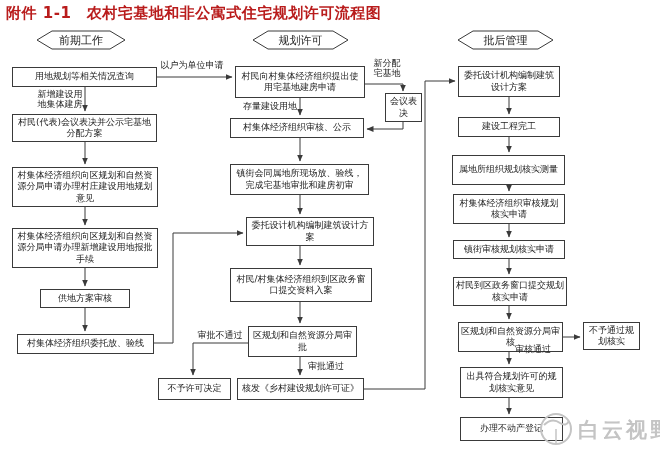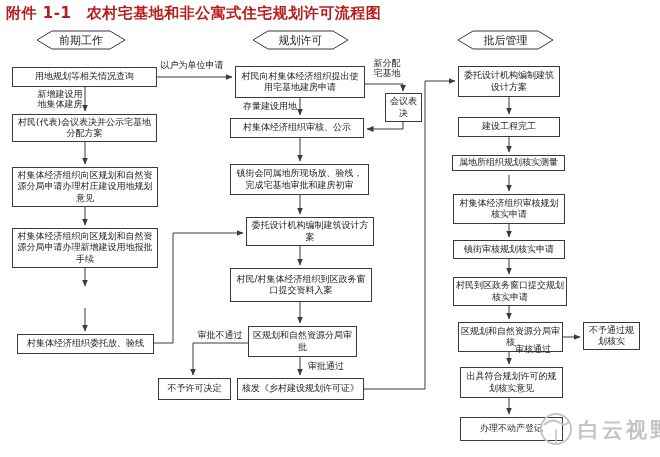--- a/index.html
+++ b/index.html
@@ -93,35 +93,36 @@
   </svg>
 
   <div class="hexlabel" style="left:52px;top:31px;width:58px;height:18px">前期工作</div>
   <div class="hexlabel" style="left:268px;top:31px;width:65px;height:18px">规划许可</div>
   <div class="hexlabel" style="left:473px;top:31px;width:65px;height:18px">批后管理</div>
 
   <div class="node" style="left:12px;top:67px;width:145px;height:20px">用地规划等相关情况查询</div>
   <div class="node" style="left:12px;top:114px;width:145px;height:28px">村民(代表)会议表决并公示宅基地分配方案</div>
   <div class="node" style="left:12px;top:167px;width:146px;height:40px">村集体经济组织向区规划和自然资源分局申请办理村庄建设用地规划意见</div>
   <div class="node" style="left:12px;top:228px;width:146px;height:40px">村集体经济组织向区规划和自然资源分局申请办理新增建设用地报批手续</div>
+  <div class="node" style="left:40px;top:289px;width:90px;height:19px">供地方案审核</div>
   <div class="node" style="left:17px;top:334px;width:137px;height:20px">村集体经济组织委托放、验线</div>
 
   <div class="node" style="left:235px;top:66px;width:130px;height:32px">村民向村集体经济组织提出使用宅基地建房申请</div>
   <div class="node" style="left:385px;top:93px;width:37px;height:29px">会议表决</div>
   <div class="node" style="left:230px;top:118px;width:134px;height:20px">村集体经济组织审核、公示</div>
   <div class="node" style="left:230px;top:164px;width:139px;height:31px">镇街会同属地所现场放、验线，完成宅基地审批和建房初审</div>
   <div class="node" style="left:246px;top:217px;width:128px;height:29px">委托设计机构编制建筑设计方案</div>
   <div class="node" style="left:230px;top:268px;width:142px;height:34px">村民/村集体经济组织到区政务窗口提交资料入案</div>
   <div class="node" style="left:158px;top:378px;width:73px;height:22px">不予许可决定</div>
   <div class="node" style="left:248px;top:326px;width:109px;height:31px">区规划和自然资源分局审批</div>
   <div class="node" style="left:237px;top:378px;width:127px;height:22px">核发《乡村建设规划许可证》</div>
 
   <div class="node" style="left:458px;top:66px;width:102px;height:31px">委托设计机构编制建筑设计方案</div>
   <div class="node" style="left:458px;top:117px;width:102px;height:20px">建设工程完工</div>
-  <div class="node" style="left:452px;top:155px;width:113px;height:16px">属地所组织规划核实测量</div>
+  <div class="node" style="left:452px;top:155px;width:113px;height:30px">属地所组织规划核实测量</div>
   <div class="node" style="left:453px;top:194px;width:112px;height:30px">村集体经济组织审核规划核实申请</div>
   <div class="node" style="left:453px;top:240px;width:112px;height:19px">镇街审核规划核实申请</div>
   <div class="node" style="left:453px;top:277px;width:114px;height:29px">村民到区政务窗口提交规划核实申请</div>
   <div class="node" style="left:458px;top:322px;width:105px;height:30px">区规划和自然资源分局审核</div>
   <div class="node" style="left:583px;top:322px;width:57px;height:28px">不予通过规划核实</div>
   <div class="node" style="left:460px;top:367px;width:103px;height:31px">出具符合规划许可的规划核实意见</div>
   <div class="node" style="left:460px;top:417px;width:103px;height:24px">办理不动产登记</div>
 
   <div class="elabel" style="left:159px;top:60px;width:66px">以户为单位申请</div>
   <div class="elabel" style="left:36px;top:89px;width:48px">新增建设用地集体建房</div>

